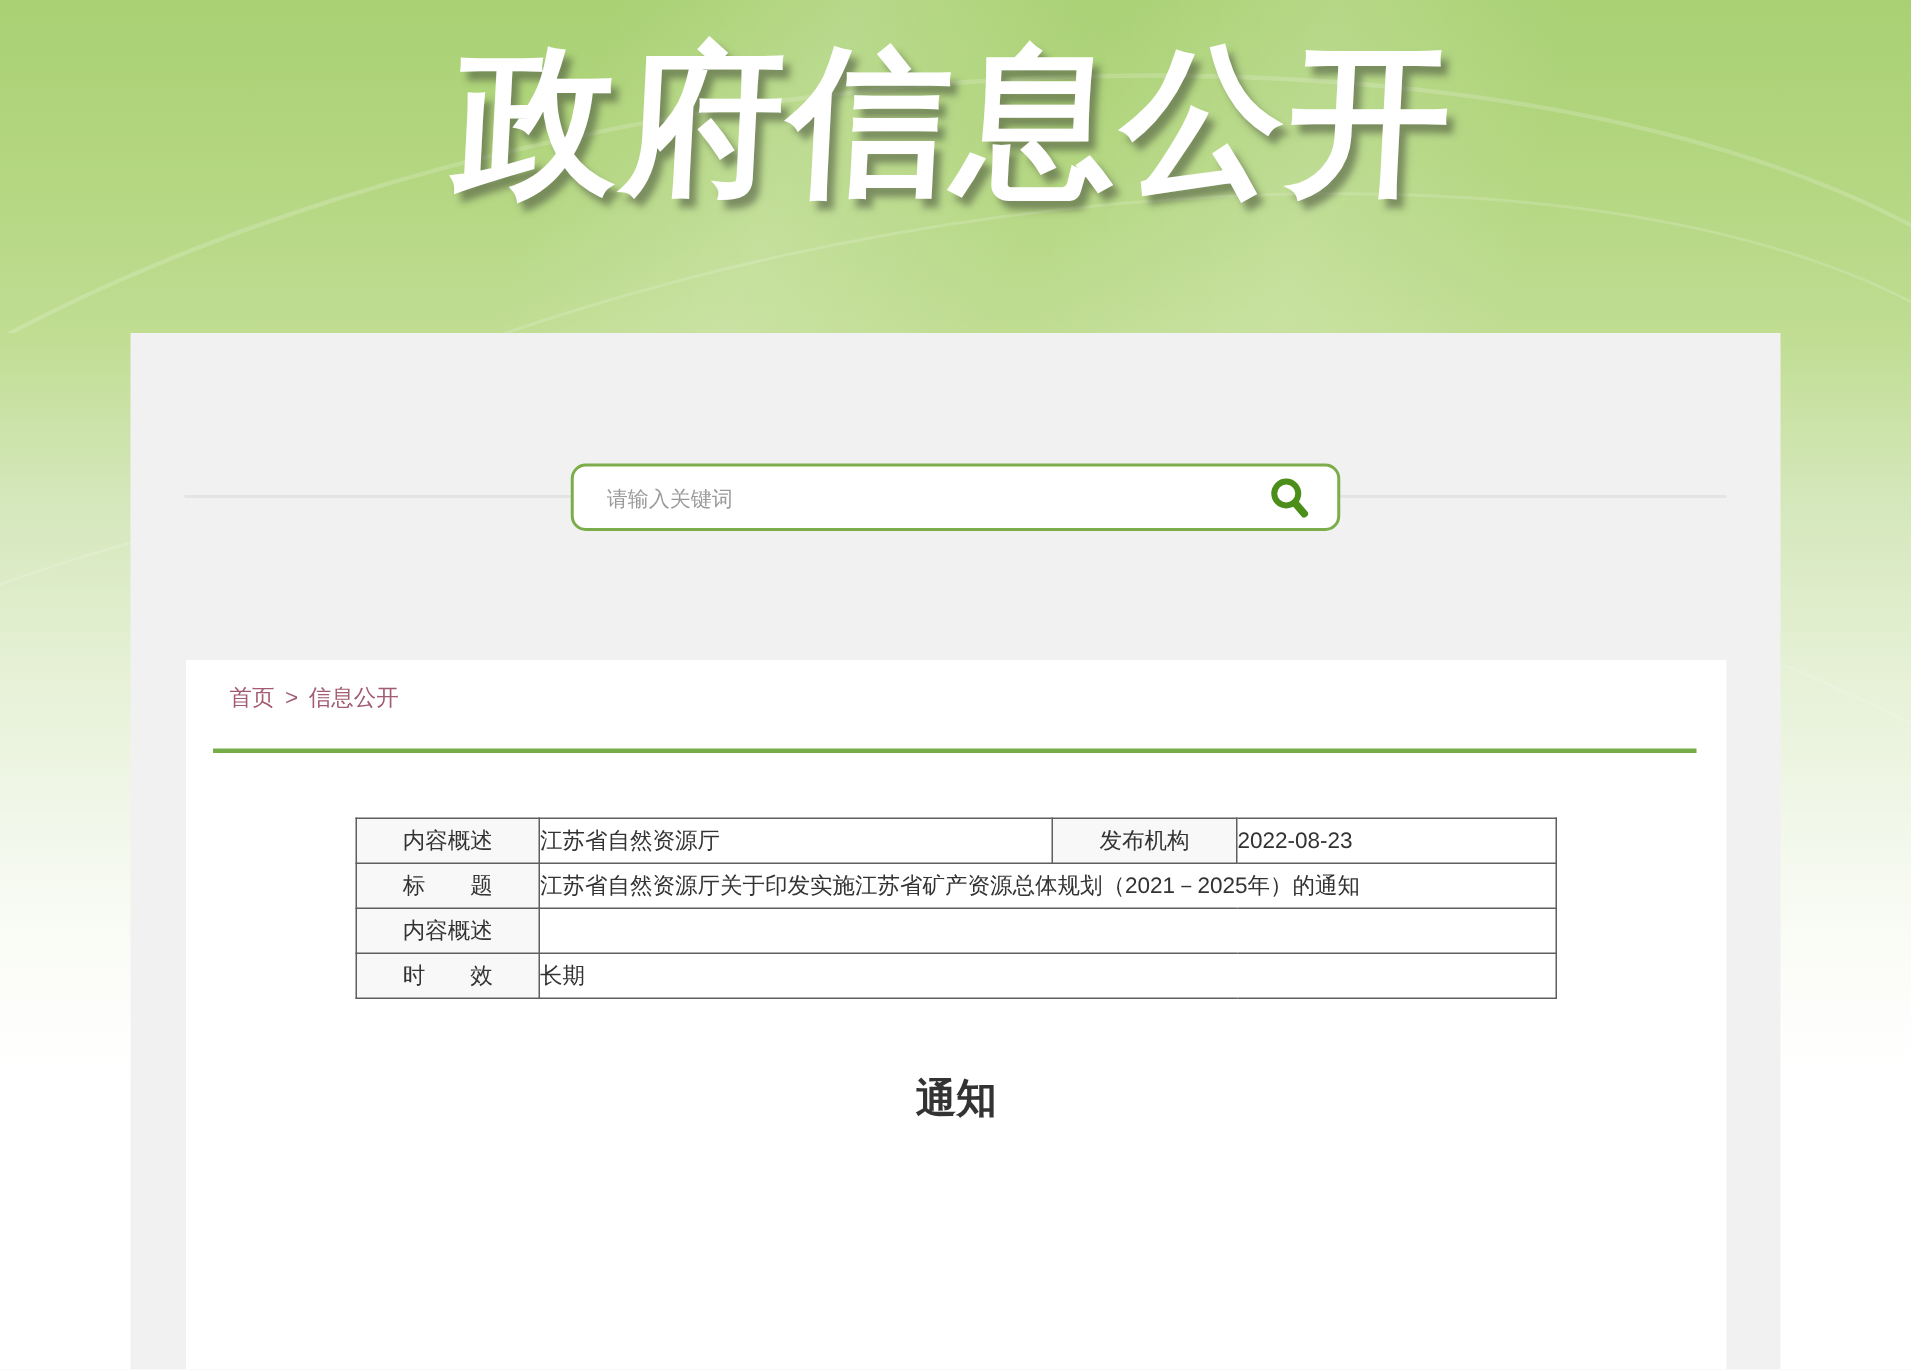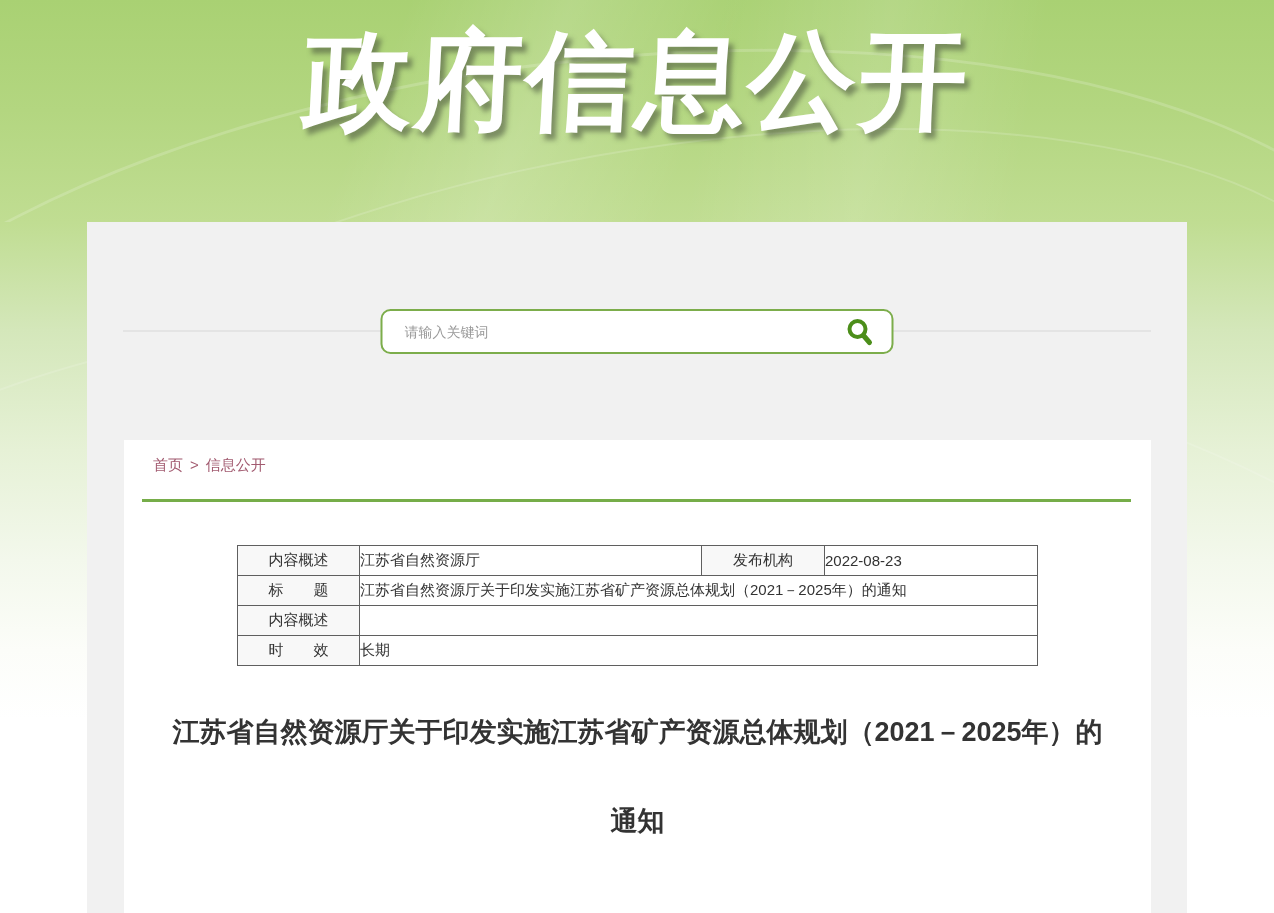--- a/index.html
+++ b/index.html
@@ -149,19 +149,18 @@
           <td class="val" colspan="3"></td>
         </tr>
         <tr>
           <td class="lbl">时　　效</td>
           <td class="val" colspan="3">长期</td>
         </tr>
       </tbody>
         </table>
 
       <div class="article-title">
-        <div>江苏省自然资源厅关于印发实施江苏省矿产资源总体规划（2021－2025年）的</div>
         <div>通知</div>
       </div>
 
     </div>
   </div>
 </div>
 
 </body></html>

